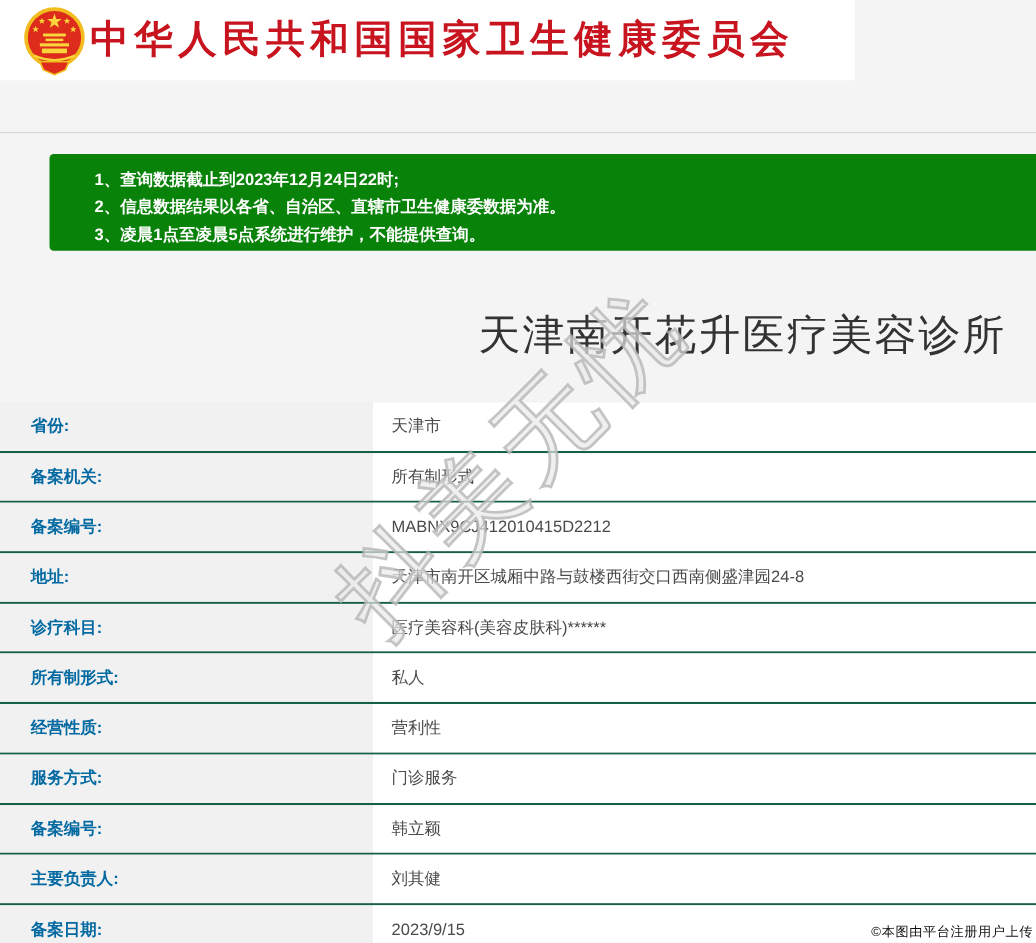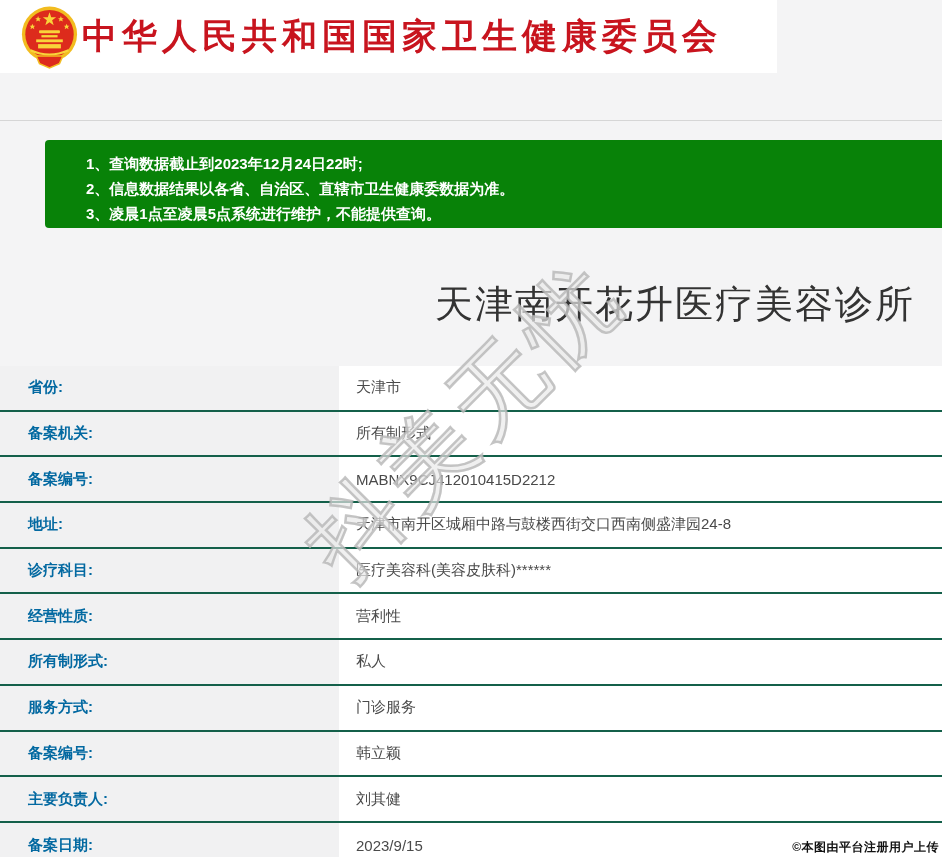--- a/index.html
+++ b/index.html
@@ -54,21 +54,21 @@
     position:absolute;left:465px;top:420px;
     transform:translate(-50%,-50%) rotate(-45deg);
     font-size:92px;letter-spacing:8px;white-space:nowrap;
     color:rgba(255,255,255,0.5);
     -webkit-text-stroke:2.5px rgba(182,182,182,0.8);
     text-shadow:0 0 1px rgba(170,170,170,0.35);
     z-index:5;pointer-events:none;font-weight:400;
   }
   
   .copyright{
-    position:absolute;right:3px;bottom:1px;font-size:12px;font-weight:700;color:#111111;
+    position:absolute;right:3px;bottom:1px;font-size:12px;font-weight:400;color:#111111;
     letter-spacing:0.5px;z-index:6;
     text-shadow:0 0 2px #fff,0 0 2px #fff,1px 1px 0 #fff,-1px -1px 0 #fff;
     margin-left:44px;
   }
 </style>
 </head>
 <body>
 
 <div class="header">
   <svg class="emblem" viewBox="0 0 60 66" xmlns="http://www.w3.org/2000/svg">
@@ -116,26 +116,26 @@
     </div>
     <div class="trow">
       <div class="tlabel">地址:</div>
       <div class="tvalue">天津市南开区城厢中路与鼓楼西街交口西南侧盛津园24-8</div>
     </div>
     <div class="trow">
       <div class="tlabel">诊疗科目:</div>
       <div class="tvalue">医疗美容科(美容皮肤科)******</div>
     </div>
     <div class="trow">
+      <div class="tlabel">所有制形式:</div>
+      <div class="tvalue">私人</div>
+    </div>
+    <div class="trow">
       <div class="tlabel">经营性质:</div>
       <div class="tvalue">营利性</div>
-    </div>
-    <div class="trow">
-      <div class="tlabel">所有制形式:</div>
-      <div class="tvalue">私人</div>
     </div>
     <div class="trow">
       <div class="tlabel">服务方式:</div>
       <div class="tvalue">门诊服务</div>
     </div>
     <div class="trow">
       <div class="tlabel">备案编号:</div>
       <div class="tvalue">韩立颖</div>
     </div>
     <div class="trow">

